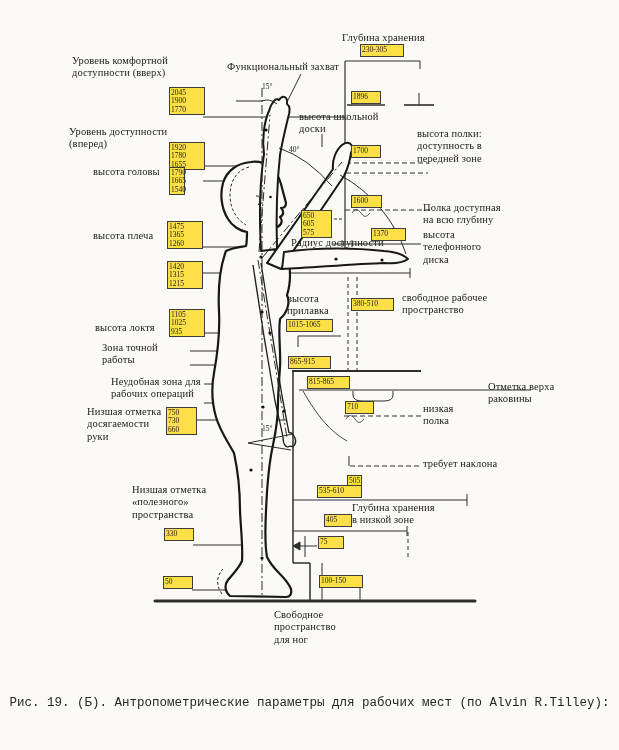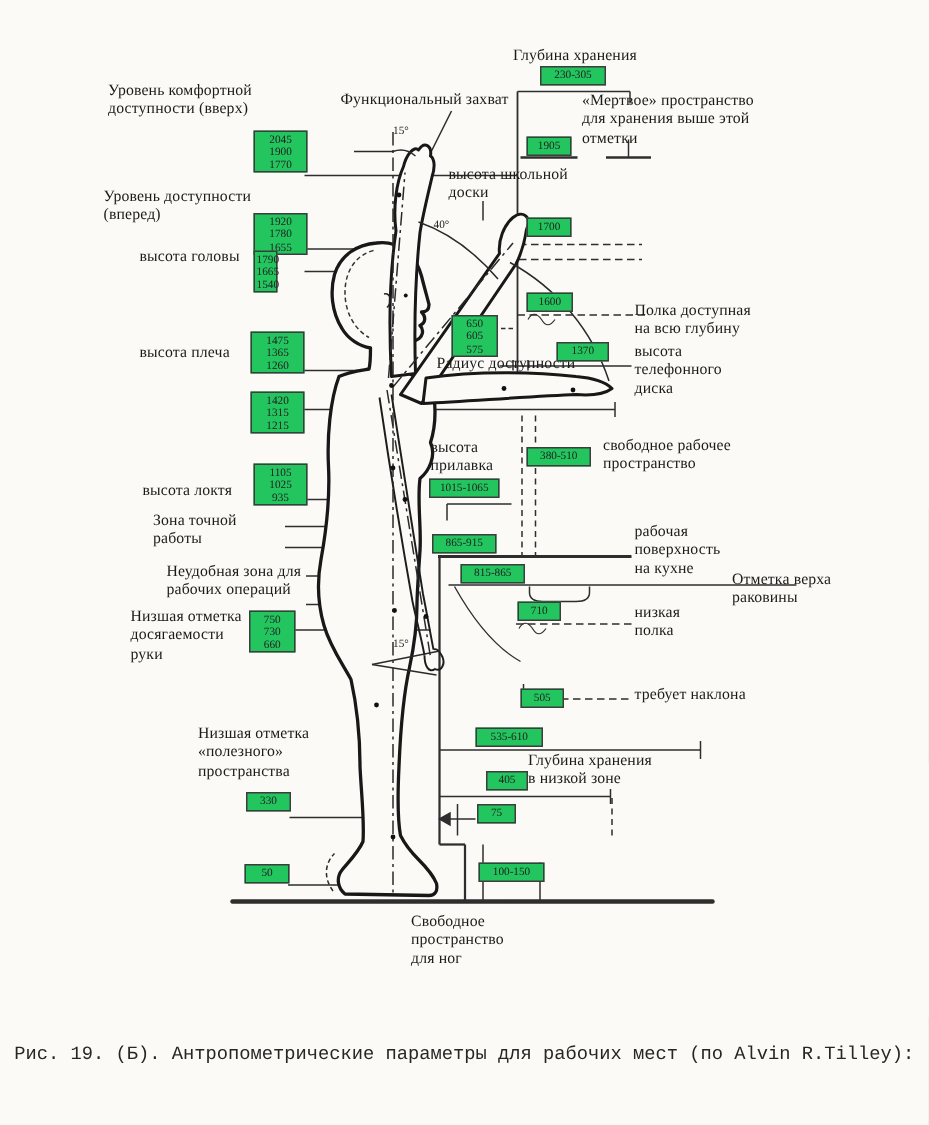--- a/index.html
+++ b/index.html
@@ -1,21 +1,21 @@
 <!DOCTYPE html>
 <html><head>
 <meta charset="utf-8">
 <style>
   html,body{margin:0;padding:0;background:#e8e8e6;}
   .stage{position:relative;width:619px;height:750px;margin:0 auto;background:#fbfaf7;
          font-family:"Liberation Serif",serif;color:#1b1b1b;overflow:hidden;}
   .dg{position:absolute;left:0;top:0;}
   .lbl{position:absolute;font-size:10.5px;line-height:1.18;white-space:pre-line;letter-spacing:.1px;}
-  .mbox{position:absolute;border:1px solid #3d3d3d;background:#22c55e;font-size:7.5px;line-height:8.3px;
-        text-align:center;white-space:pre-line;padding:1px 1px 0;box-sizing:border-box;color:#222;}
+  .mbox{position:absolute;border:1px solid #3d3d3d;background:#fde047;font-size:7.5px;line-height:8.3px;
+        text-align:left;white-space:pre-line;padding:1px 1px 0;box-sizing:border-box;color:#222;}
   .single{font-size:7.5px;line-height:10.5px;height:13px;padding:0 1px;}
   .ang{position:absolute;font-size:7.5px;color:#222;font-family:Liberation Serif, serif;}
   .caption{position:absolute;left:0;width:619px;text-align:center;
            font-family:Liberation Mono, monospace;font-size:12.5px;color:#262626;line-height:1.2;}
 </style>
 </head>
 <body>
 
 <div class="stage">
 
@@ -158,45 +158,42 @@
         <path d="M248 443 L293 434"></path>
           <path d="M248 443 L291 450"></path>
       </g>
     </g>
   </svg>
 
   <div class="lbl" style="left:72px;top:55px">Уровень комфортной
 доступности (вверх)</div>
   <div class="lbl" style="left:227px;top:61px">Функциональный захват</div>
   <div class="lbl" style="left:342px;top:32px">Глубина хранения</div>
-  <div class="lbl" style="left:388px;top:62px">«Мертвое» пространство
-для хранения выше этой
-отметки</div>
   <div class="lbl" style="left:69px;top:126px">Уровень доступности
 (вперед)</div>
   <div class="lbl" style="left:299px;top:111px">высота школьной
 доски</div>
+  <div class="lbl" style="left:417px;top:128px">высота полки:
+доступность в
+передней зоне</div>
   <div class="lbl" style="left:93px;top:166px">высота головы</div>
   <div class="lbl" style="left:423px;top:202px">Полка доступная
 на всю глубину</div>
   <div class="lbl" style="left:93px;top:230px">высота плеча</div>
   <div class="lbl" style="left:291px;top:237px">Радиус доступности</div>
   <div class="lbl" style="left:423px;top:229px">высота
 телефонного
 диска</div>
   <div class="lbl" style="left:402px;top:292px">свободное рабочее
 пространство</div>
   <div class="lbl" style="left:287px;top:293px">высота
 прилавка</div>
   <div class="lbl" style="left:95px;top:322px">высота локтя</div>
   <div class="lbl" style="left:102px;top:342px">Зона  точной
 работы</div>
-  <div class="lbl" style="left:423px;top:349px">рабочая
-поверхность
-на кухне</div>
   <div class="lbl" style="left:111px;top:376px">Неудобная зона для
 рабочих операций</div>
   <div class="lbl" style="left:488px;top:381px">Отметка верха
 раковины</div>
   <div class="lbl" style="left:87px;top:406px">Низшая отметка
 досягаемости
 руки</div>
   <div class="lbl" style="left:423px;top:403px">низкая
 полка</div>
   <div class="lbl" style="left:423px;top:458px">требует наклона</div>
@@ -229,30 +226,30 @@
 935</div>
   <div class="mbox" style="left:301px;top:210px;width:31px">650
 605
 575</div>
   <div class="mbox" style="left:166px;top:407px;width:31px">750
 730
 660</div>
   <div class="mbox single" style="left:164px;top:528px;width:30px">330</div>
   <div class="mbox single" style="left:163px;top:576px;width:30px">50</div>
   <div class="mbox single" style="left:360px;top:44px;width:44px">230-305</div>
-  <div class="mbox single" style="left:351px;top:91px;width:30px">1905</div>
+  <div class="mbox single" style="left:351px;top:91px;width:30px">1896</div>
   <div class="mbox single" style="left:351px;top:145px;width:30px">1700</div>
   <div class="mbox single" style="left:351px;top:195px;width:31px">1600</div>
   <div class="mbox single" style="left:371px;top:228px;width:35px">1370</div>
   <div class="mbox single" style="left:351px;top:298px;width:43px">380-510</div>
   <div class="mbox single" style="left:286px;top:319px;width:47px">1015-1065</div>
   <div class="mbox single" style="left:288px;top:356px;width:43px">865-915</div>
   <div class="mbox single" style="left:307px;top:376px;width:43px">815-865</div>
   <div class="mbox single" style="left:345px;top:401px;width:29px">710</div>
-  <div class="mbox single" style="left:347px;top:459px;width:29px">505</div>
+  <div class="mbox single" style="left:347px;top:475px;width:15px">505</div>
   <div class="mbox single" style="left:317px;top:485px;width:45px">535-610</div>
   <div class="mbox single" style="left:324px;top:514px;width:28px">405</div>
   <div class="mbox single" style="left:318px;top:536px;width:26px">75</div>
   <div class="mbox single" style="left:319px;top:575px;width:44px">100-150</div>
 
   <div class="ang" style="left:262px;top:82px">15°</div>
   <div class="ang" style="left:289px;top:145px">40°</div>
   <div class="ang" style="left:262px;top:424px">15°</div>
 
   <div class="caption" style="top:696px">Рис. 19. (Б). Антропометрические параметры для рабочих мест (по Alvin R.Tilley):</div>

